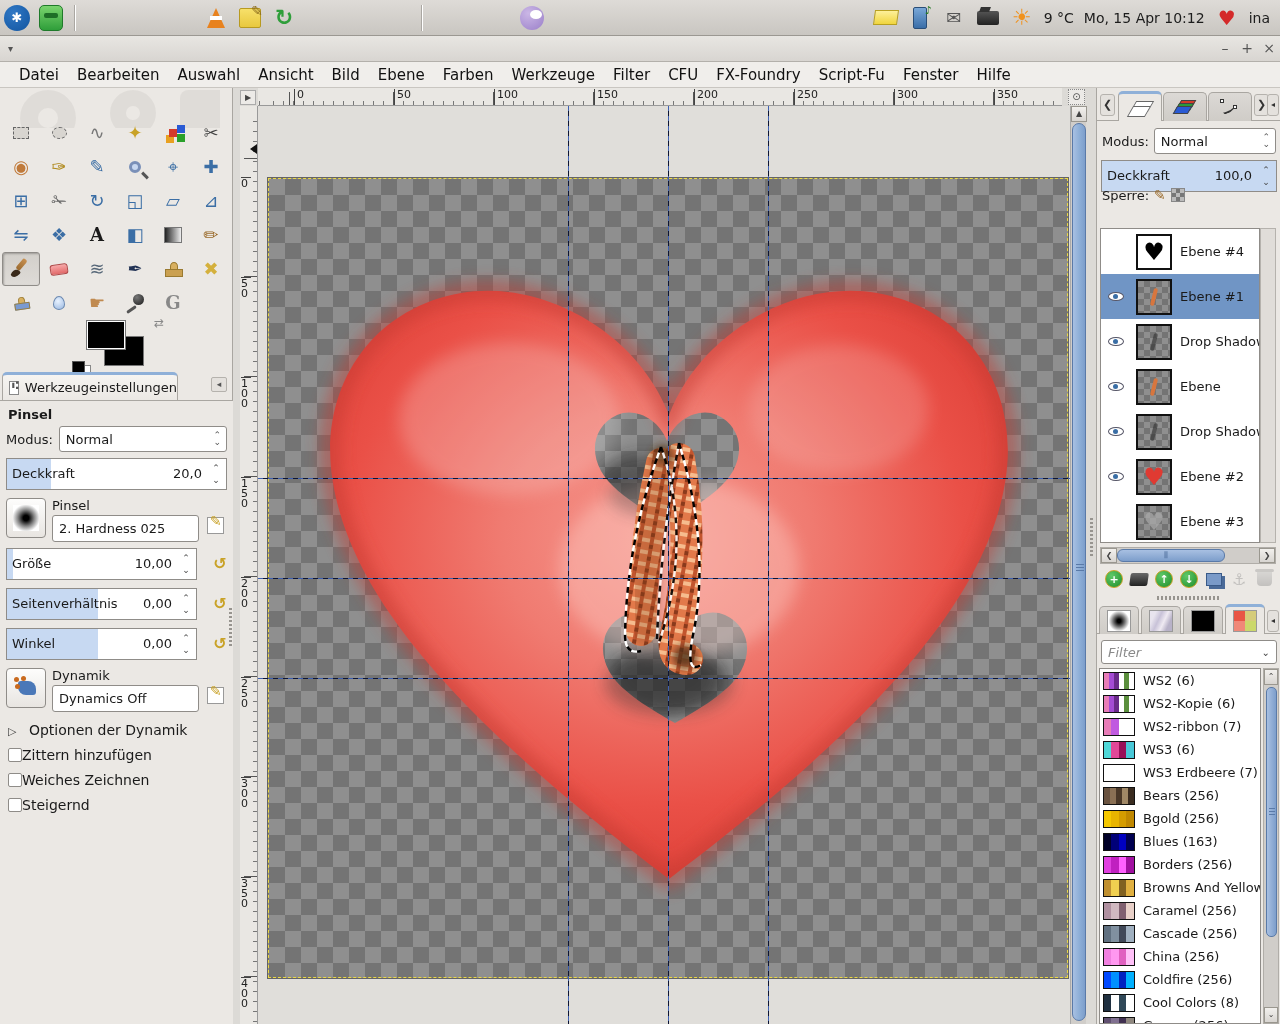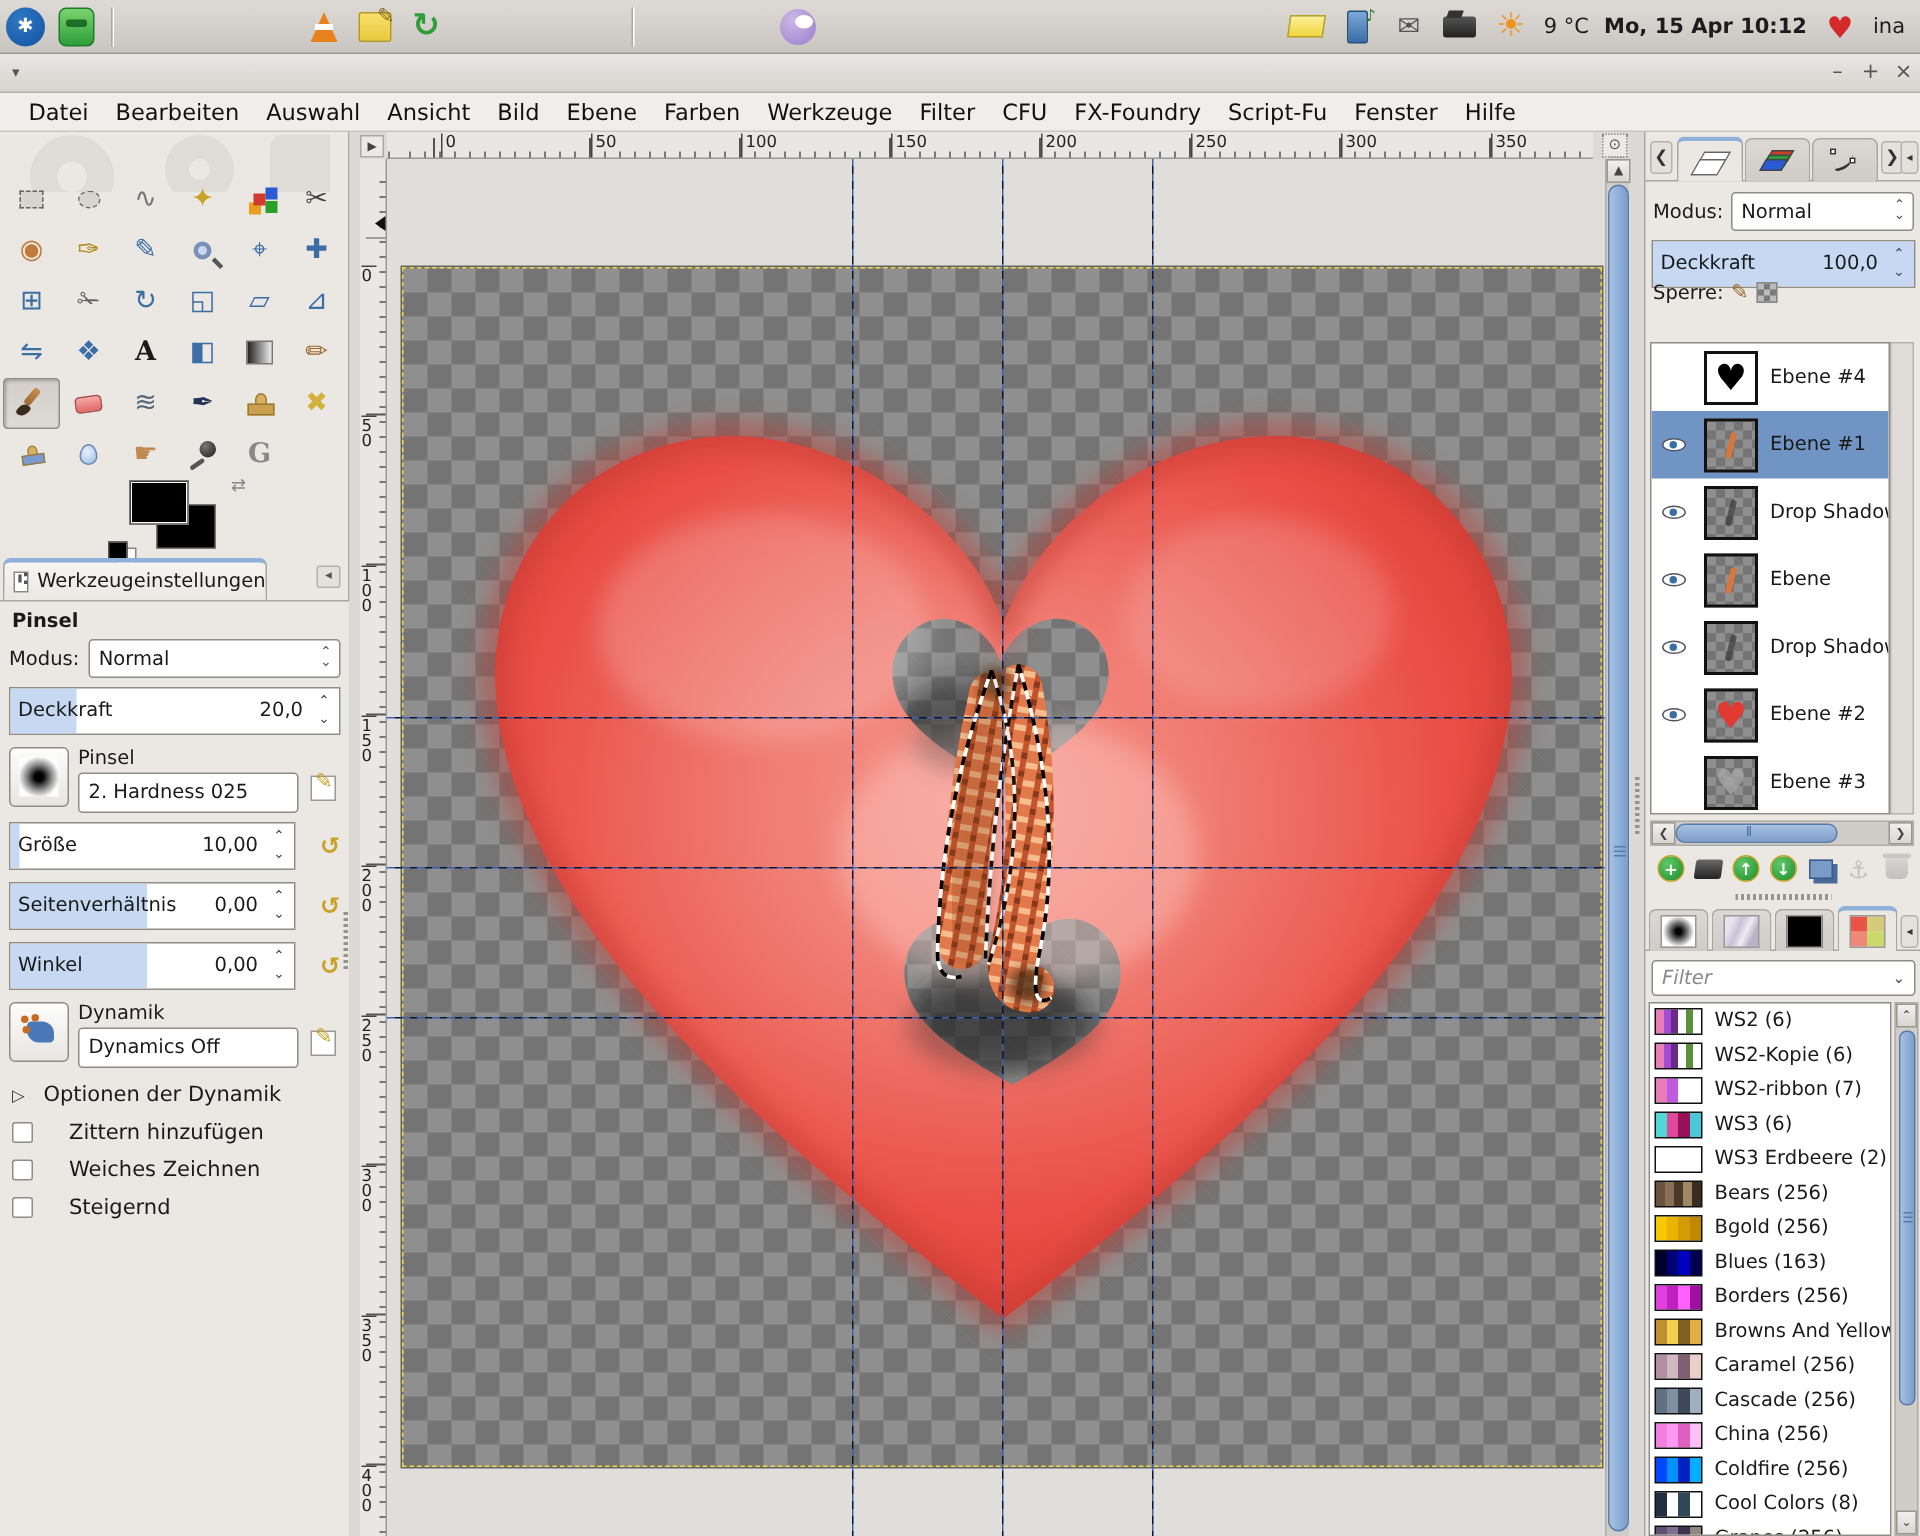--- a/index.html
+++ b/index.html
@@ -114,21 +114,21 @@
   .dyn-preview:before { content:""; position:absolute; left:4px; top:4px; width:18px; height:14px; background:#4a78b8; border-radius:3px 8px 3px 8px; }
   .dyn-preview:after { content:""; position:absolute; left:0; top:0; width:5px; height:5px; border-radius:50%; background:#c96a1e; box-shadow:7px -1px 0 #c96a1e, 1px 7px 0 #c96a1e; }
   .chooser-right { flex:1; }
   .chooser-label { font-size:13px; margin-bottom:2px; }
   .gtk-entry { height:27px; background:#fff; border:1px solid #8f8c88; border-radius:3px; display:flex; align-items:center; padding:0 6px; }
   .edit-btn { width:22px; height:22px; margin-top:16px; position:relative; }
   .edit-btn:before { content:""; position:absolute; left:2px; top:3px; width:15px; height:15px; background:#fff; border:1px solid #999; }
   .edit-btn:after { content:"✎"; position:absolute; left:5px; top:-1px; color:#c9a227; font-size:14px; }
   .expander { margin:10px 0 4px 8px; font-size:14px; }
   .expander .tri { font-size:11px; color:#333; margin-right:8px; }
-  .checkrow { display:flex; align-items:center; margin:9px 0 0 8px; gap:24px; font-size:14px; }
+  .checkrow { display:flex; align-items:center; margin:9px 0 0 8px; gap:0; font-size:14px; }
   .checkbox { width:14px; height:14px; background:#fff; border:1px solid #8f8c88; border-radius:2px; }
 
   
   #canvas-col { position:absolute; left:233px; top:0; width:863px; height:936px; background:#dcdad6; }
   #corner-btn { position:absolute; left:7px; top:2px; width:16px; height:15px; border:1px solid #aaa; background:#eceae7; color:#444; font-size:8px; text-align:center; line-height:14px; }
   #h-ruler { position:absolute; left:25px; top:0; width:804px; height:18px; background:#e9e7e3; border-bottom:1px solid #999;
      background-image:repeating-linear-gradient(to right, transparent 0 99px, #555 99px 100px), repeating-linear-gradient(to right, transparent 0 9px, #777 9px 10px);
      background-size:100% 14px, 100% 5px; background-position:36px 4px, 6px 13px; background-repeat:repeat-x; }
   .hr-label { position:absolute; top:1px; font-size:11px; color:#222; border-left:1px solid #444; padding-left:2px; height:16px; line-height:12px; }
   #h-pos-marker { position:absolute; top:10px; width:0; height:0; border-left:5px solid transparent; border-right:5px solid transparent; border-bottom:7px solid #111; }
@@ -257,21 +257,21 @@
       <span class="tbi">
           <span class="env-w">✉</span>
         </span>
       <span class="tbi">
           <span class="cam-d"></span>
         </span>
       <span class="tbi">
           <span class="sun-i">☀</span>
         </span>
       <span class="tb-text">9 °C</span>
-      <span class="tb-text" style="font-weight:bold">Mo, 15 Apr 10:12</span>
+      <span class="tb-text" style="font-weight:normal">Mo, 15 Apr 10:12</span>
       <span class="tbi">
           <span class="heart-i">♥</span>
         </span>
       <span class="tb-text" style="margin-right:10px">ina</span>
     </span>
   </div>
 
   <div id="titlebar">
     <span id="win-menu-btn">▾</span>
     <span class="win-ctrls">
@@ -812,21 +812,21 @@
           <div class="pal-row">
             <span class="pal-swatch" style="background: linear-gradient(90deg, rgb(232, 125, 184) 0%, rgb(232, 125, 184) 25%, rgb(192, 90, 224) 25%, rgb(192, 90, 224) 50%, rgb(255, 255, 255) 50%, rgb(255, 255, 255) 75%, rgb(255, 255, 255) 75%, rgb(255, 255, 255) 100%);"></span>
             <span class="pal-name">WS2-ribbon (7)</span>
           </div>
           <div class="pal-row">
             <span class="pal-swatch" style="background: linear-gradient(90deg, rgb(80, 216, 216) 0%, rgb(80, 216, 216) 25%, rgb(224, 72, 152) 25%, rgb(224, 72, 152) 50%, rgb(152, 16, 88) 50%, rgb(152, 16, 88) 75%, rgb(72, 200, 216) 75%, rgb(72, 200, 216) 100%);"></span>
             <span class="pal-name">WS3 (6)</span>
           </div>
           <div class="pal-row">
             <span class="pal-swatch" style="background: linear-gradient(90deg, rgb(255, 255, 255) 0%, rgb(255, 255, 255) 50%, rgb(255, 255, 255) 50%, rgb(255, 255, 255) 100%);"></span>
-            <span class="pal-name">WS3 Erdbeere (2)</span>
+            <span class="pal-name">WS3 Erdbeere (7)</span>
           </div>
           <div class="pal-row">
             <span class="pal-swatch" style="background: linear-gradient(90deg, rgb(106, 83, 64) 0%, rgb(106, 83, 64) 20%, rgb(138, 112, 84) 20%, rgb(138, 112, 84) 40%, rgb(74, 56, 40) 40%, rgb(74, 56, 40) 60%, rgb(160, 136, 102) 60%, rgb(160, 136, 102) 80%, rgb(58, 44, 32) 80%, rgb(58, 44, 32) 100%);"></span>
             <span class="pal-name">Bears (256)</span>
           </div>
           <div class="pal-row">
             <span class="pal-swatch" style="background: linear-gradient(90deg, rgb(245, 200, 0) 0%, rgb(245, 200, 0) 25%, rgb(232, 180, 0) 25%, rgb(232, 180, 0) 50%, rgb(212, 156, 0) 50%, rgb(212, 156, 0) 75%, rgb(192, 136, 0) 75%, rgb(192, 136, 0) 100%);"></span>
             <span class="pal-name">Bgold (256)</span>
           </div>
           <div class="pal-row">

